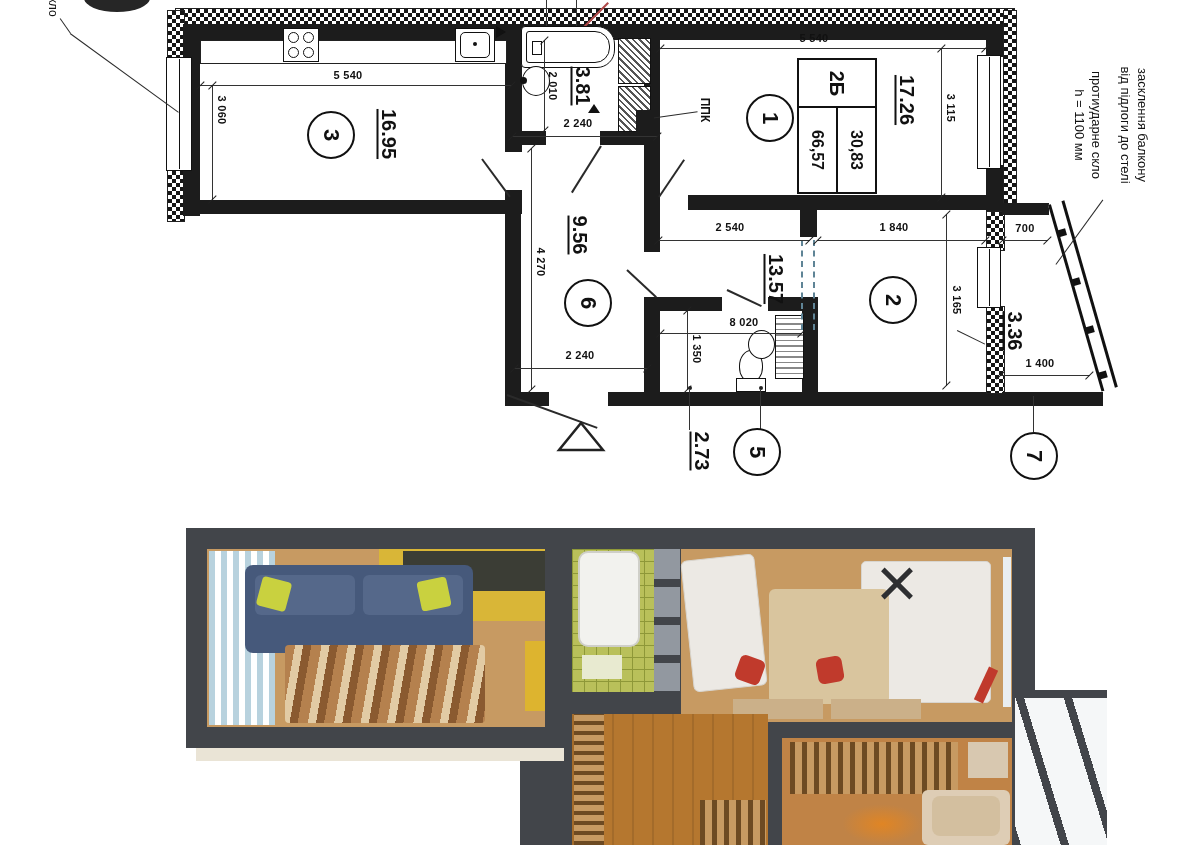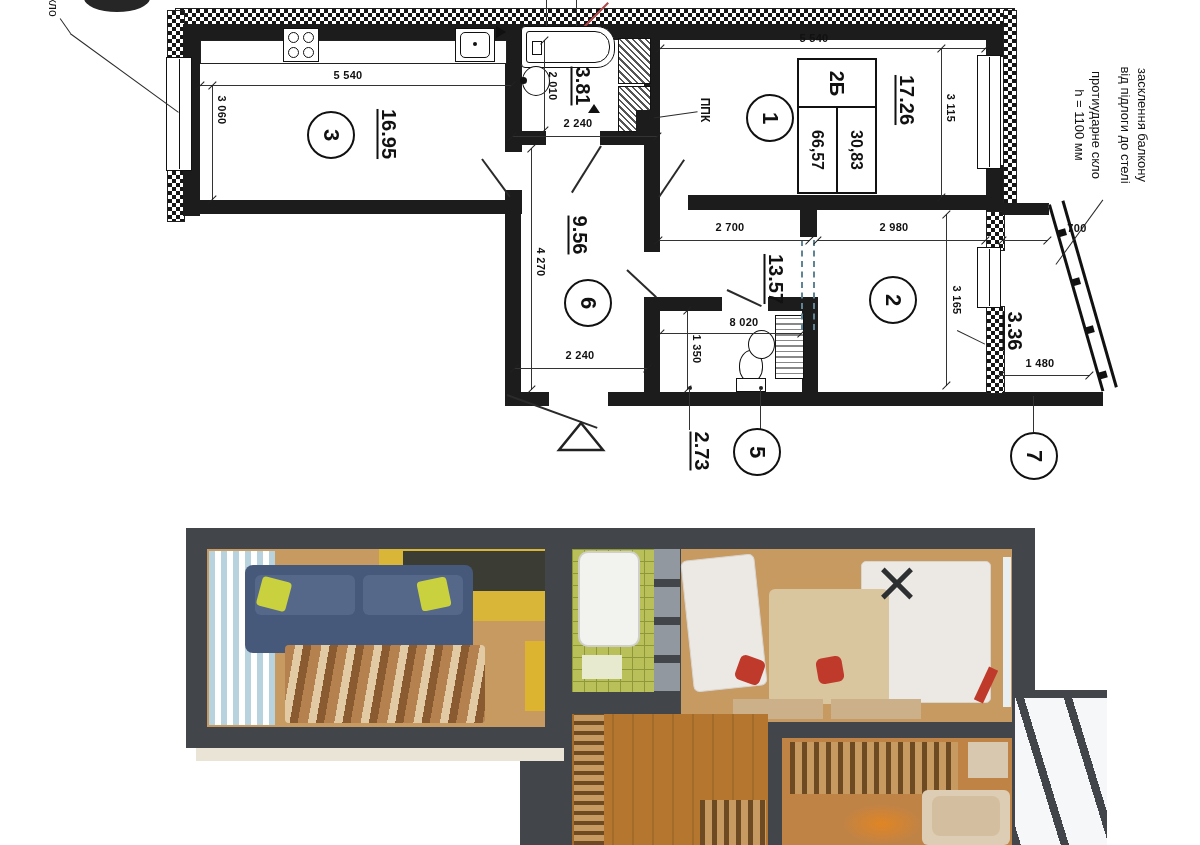--- a/index.html
+++ b/index.html
@@ -155,30 +155,30 @@
   <div class="dt" style="left:814px;top:38px;">5 540</div>
   <div class="dl dlv" style="left:941px;top:48px;height:150px;"></div>
   <div class="dt dtv" style="left:951px;top:108px;">3 115</div>
 
   <div class="dl dlv" style="left:544px;top:40px;height:91px;"></div>
   <div class="dt dtv" style="left:553px;top:86px;">2 010</div>
   <div class="dl dlh" style="left:512px;top:136px;width:146px;"></div>
   <div class="dt" style="left:578px;top:123px;">2 240</div>
 
   <div class="dl dlh" style="left:658px;top:240px;width:152px;"></div>
-  <div class="dt" style="left:730px;top:227px;">2 700</div>
+  <div class="dt" style="left:730px;top:227px;">2 540</div>
   <div class="dl dlh" style="left:817px;top:240px;width:169px;"></div>
-  <div class="dt" style="left:894px;top:227px;">2 980</div>
+  <div class="dt" style="left:894px;top:227px;">1 840</div>
   <div class="dl dlv" style="left:946px;top:214px;height:172px;"></div>
   <div class="dt dtv" style="left:957px;top:300px;">3 165</div>
 
   <div class="dl dlh" style="left:1002px;top:240px;width:46px;"></div>
-  <div class="dt" style="left:1077px;top:228px;">700</div>
+  <div class="dt" style="left:1025px;top:228px;">700</div>
   <div class="dl dlh" style="left:1000px;top:375px;width:90px;"></div>
-  <div class="dt" style="left:1040px;top:363px;">1 480</div>
+  <div class="dt" style="left:1040px;top:363px;">1 400</div>
 
   <div class="dl dlv" style="left:531px;top:148px;height:242px;"></div>
   <div class="dt dtv" style="left:541px;top:262px;">4 270</div>
   <div class="dl dlh" style="left:514px;top:368px;width:134px;"></div>
   <div class="dt" style="left:580px;top:355px;">2 240</div>
 
   <div class="dl dlh" style="left:660px;top:333px;width:142px;"></div>
   <div class="dt" style="left:744px;top:322px;">8 020</div>
   <div class="dl dlv" style="left:687px;top:310px;height:80px;"></div>
   <div class="dt dtv" style="left:697px;top:349px;">1 350</div>

